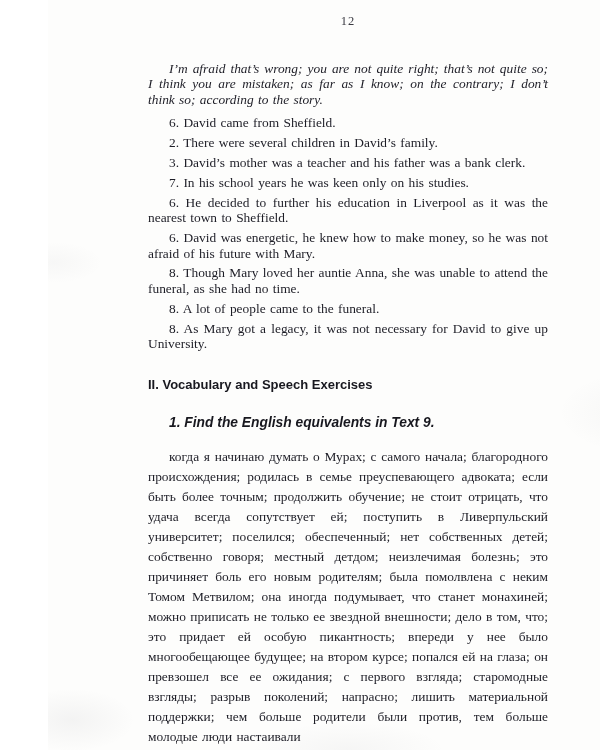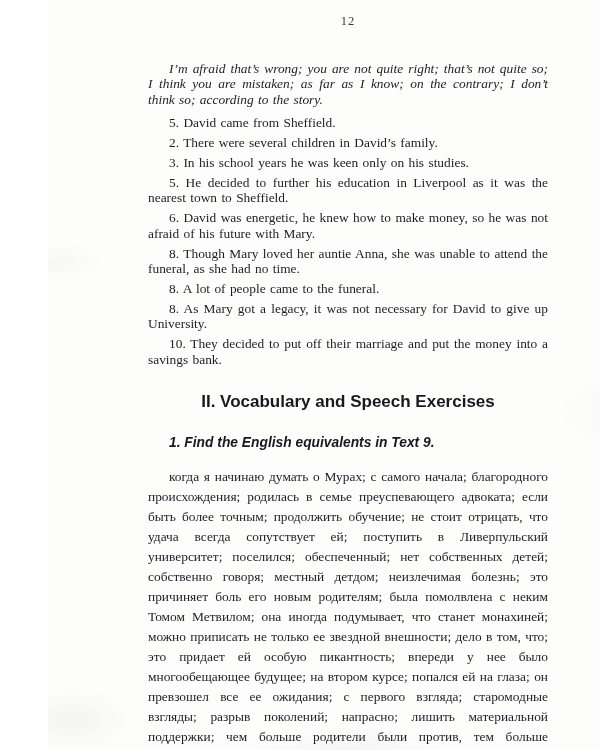--- a/index.html
+++ b/index.html
@@ -54,24 +54,23 @@
   .stmt {
     margin: 4.5px 0;
     font-size: 13.4px;
     line-height: 15.4px;
     text-align: justify;
     text-indent: 21px;
     word-spacing: 1px;
   }
   .section-heading {
     margin: 25px 0 0 0;
-    text-align: center;
     font-family: "Liberation Sans", sans-serif;
     font-weight: bold;
-    font-size: 17px;
+    font-size: 13px;
     color: #18181f;
   }
   .exercise-title {
     margin: 23px 0 0 0;
     padding-left: 21px;
     font-family: "Liberation Sans", sans-serif;
     font-weight: bold;
     font-style: italic;
     font-size: 13.8px;
     color: #18181f;
@@ -89,29 +88,29 @@
 <body>
 
 <div class="scan-page">
   <div class="page-number">12</div>
 
   <div class="content">
 
     <p class="intro">I’m afraid that’s wrong; you are not quite right; that’s not quite so; I think you are mistaken; as far as I know; on the contrary; I don’t think so; according to the story.</p>
 
     <div class="statements">
-      <p class="stmt">5. David came from Sheffield.</p>
+      <p class="stmt">6. David came from Sheffield.</p>
       <p class="stmt">2. There were several children in David’s family.</p>
-      <p class="stmt">3. In his school years he was keen only on his studies.</p>
-      <p class="stmt">5. He decided to further his education in Liverpool as it was the nearest town to Sheffield.</p>
+      <p class="stmt">3. David’s mother was a teacher and his father was a bank clerk.</p>
+      <p class="stmt">7. In his school years he was keen only on his studies.</p>
+      <p class="stmt">6. He decided to further his education in Liverpool as it was the nearest town to Sheffield.</p>
       <p class="stmt">6. David was energetic, he knew how to make money, so he was not afraid of his future with Mary.</p>
       <p class="stmt">8. Though Mary loved her auntie Anna, she was unable to attend the funeral, as she had no time.</p>
       <p class="stmt">8. A lot of people came to the funeral.</p>
       <p class="stmt">8. As Mary got a legacy, it was not necessary for David to give up University.</p>
-      <p class="stmt">10. They decided to put off their marriage and put the money into a savings bank.</p>
     </div>
 
     <h2 class="section-heading">II. Vocabulary and Speech Exercises</h2>
 
     <h3 class="exercise-title">1. Find the English equivalents in Text 9.</h3>
 
     <p class="exercise-body">когда я начинаю думать о Мурах; с самого начала; благородного происхождения; родилась в семье преуспевающего адвоката; если быть более точным; продолжить обучение; не стоит отрицать, что удача всегда сопутствует ей; поступить в Ливерпульский университет; поселился; обеспеченный; нет собственных детей; собственно говоря; местный детдом; неизлечимая болезнь; это причиняет боль его новым родителям; была помолвлена с неким Томом Метвилом; она иногда подумывает, что станет монахиней; можно приписать не только ее звездной внешности; дело в том, что; это придает ей особую пикантность; впереди у нее было многообещающее будущее; на втором курсе; попался ей на глаза; он превзошел все ее ожидания; с первого взгляда; старомодные взгляды; разрыв поколений; напрасно; лишить материальной поддержки; чем больше родители были против, тем больше молодые люди настаивали</p>
 
   </div>
 </div>

